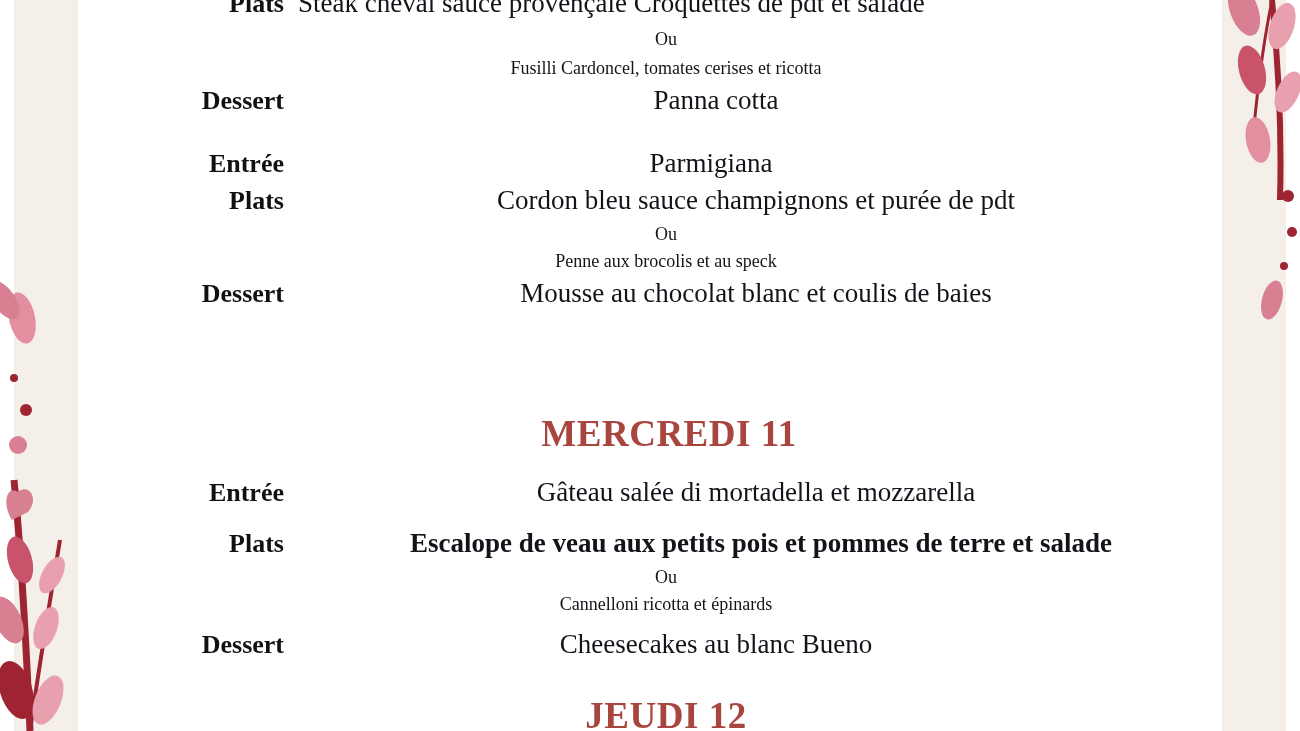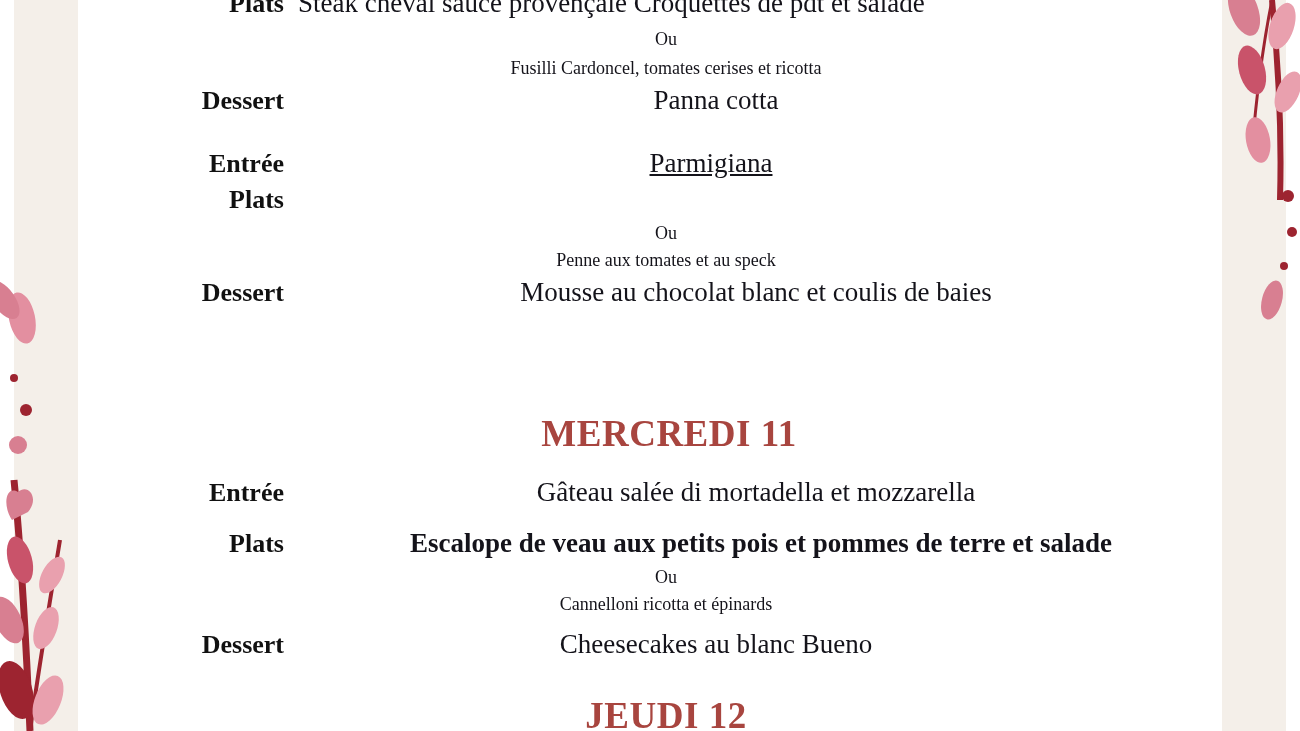--- a/index.html
+++ b/index.html
@@ -153,27 +153,28 @@
       <div class="value-sub" style="margin-top:8px;">Fusilli Cardoncel, tomates cerises et ricotta</div>
       <div class="row" style="margin-top:6px;">
         <div class="label" style="width:176px; padding-right:14px;">Dessert</div>
         <div class="value" style="padding-right:90px;">Panna cotta</div>
       </div>
     </div>
 
     <div class="blk" style="top:138px;">
       <div class="row" style="margin-top:10px;">
         <div class="label" style="width:176px; padding-right:14px;">Entrée</div>
-        <div class="value" style="padding-right:100px;text-decoration:underline;">Parmigiana</div>
+        <div class="value" style="padding-right:100px;">Parmigiana</div>
       </div>
       <div class="row" style="margin-top:6px;">
         <div class="label" style="width:176px; padding-right:14px;">Plats</div>
+        <div class="value" style="padding-right:10px;">Cordon bleu sauce champignons et purée de pdt</div>
       </div>
       <div class="value-sub" style="margin-top:8px; padding-right:110px;">Ou</div>
-      <div class="value-sub" style="margin-top:6px; padding-right:60px;">Penne aux tomates et au speck</div>
+      <div class="value-sub" style="margin-top:6px; padding-right:60px;">Penne aux brocolis et au speck</div>
       <div class="row" style="margin-top:6px;">
         <div class="label" style="width:176px; padding-right:14px;">Dessert</div>
         <div class="value" style="padding-right:10px;">Mousse au chocolat blanc et coulis de baies</div>
       </div>
     </div>
 
     <div class="blk" style="top:412px;">
       <div class="day-title" style="padding-left:6px;">MERCREDI 11</div>
       <div class="row" style="margin-top:22px;">
         <div class="label" style="width:176px; padding-right:14px;">Entrée</div>

